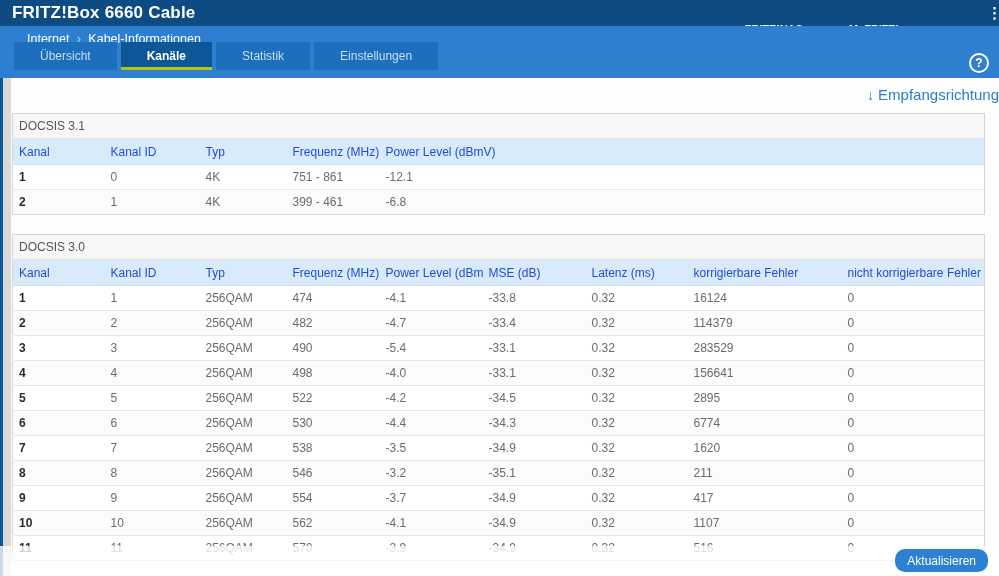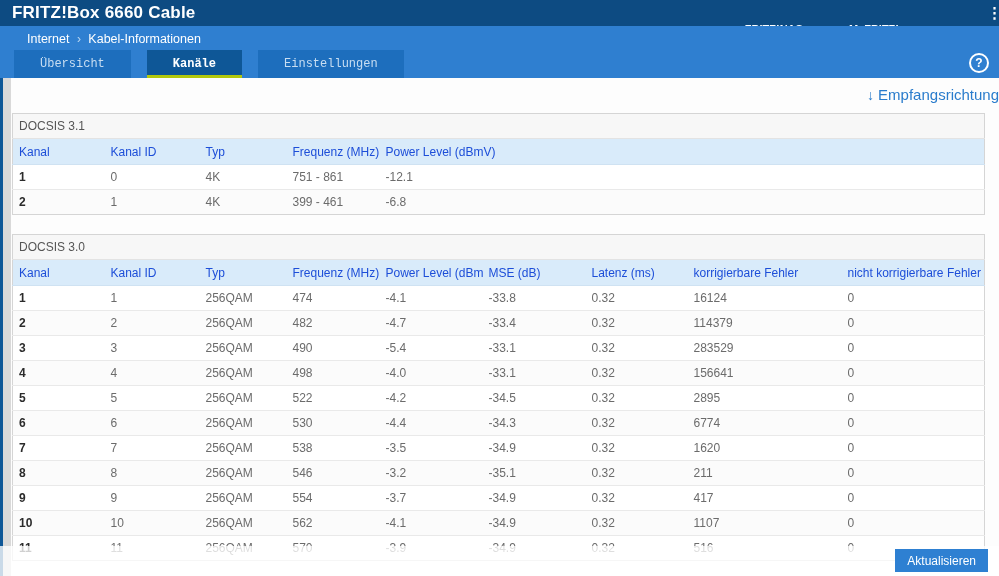--- a/index.html
+++ b/index.html
@@ -60,21 +60,21 @@
   .breadcrumb .sep { color: #bcd8f2; margin: 0 4px; font-size: 12px; }
   .help-circle {
     position: absolute;
     right: 10px; top: 27px;
     width: 20px; height: 20px;
     border: 2px solid #fff; border-radius: 50%;
     color: #fff; font-size: 12px; font-weight: bold;
     text-align: center; line-height: 16px;
     cursor: pointer;
   }
-  .tabs { position: absolute; left: 14px; bottom: 0; display: flex; gap: 16px; font-family: Liberation Mono, monospace; }
+  .tabs { position: absolute; left: 14px; bottom: 8px; display: flex; gap: 4px; }
   .tab {
     height: 28px;
     padding: 0 26px;
     background: #1d6ebd;
     color: #c8def2;
     font-size: 12px;
     line-height: 28px;
     cursor: pointer;
     white-space: nowrap;
   }
@@ -160,21 +160,21 @@
     z-index: 5;
   }
   .refresh-btn {
     position: absolute;
     right: 11px; top: 3px;
     height: 23px;
     padding: 0 12px;
     background: #2e80d2;
     color: #fff;
     border: none;
-    border-radius: 0;
+    border-radius: 10px;
     font-family: "Liberation Sans", sans-serif;
     font-size: 12px;
     cursor: pointer;
   }
 </style>
 </head>
 <body>
 
 <div class="screen">
 
@@ -190,20 +190,21 @@
   <div class="bluebar">
     <div class="breadcrumb">
       <span class="crumb">Internet</span>
       <span class="sep">›</span>
       <span class="crumb">Kabel-Informationen</span>
     </div>
     <div class="help-circle">?</div>
     <div class="tabs">
       <div class="tab">Übersicht</div>
       <div class="tab active">Kanäle</div>
+      <div class="tab">Statistik</div>
       <div class="tab">Einstellungen</div>
     </div>
   </div>
 
   <div class="edge-accent"></div>
   <div class="edge-gutter"></div>
 
   <main class="content">
     <h2 class="page-heading"><span class="dir-arrow">↓</span><span>Empfangsrichtung</span></h2>
 

